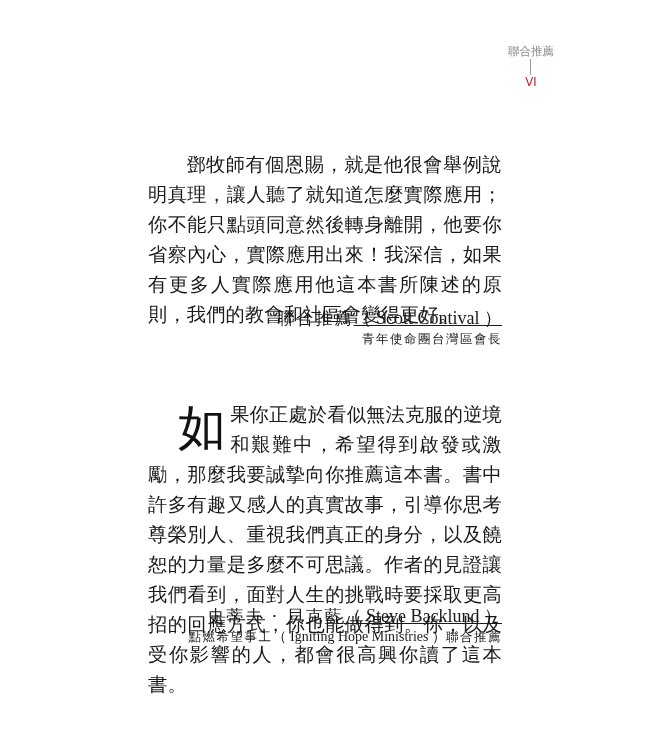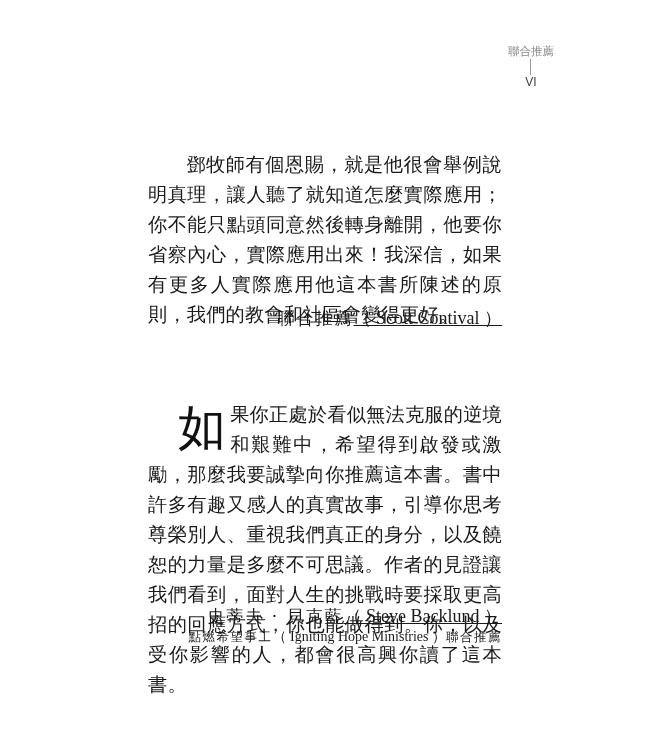--- a/index.html
+++ b/index.html
@@ -1,21 +1,21 @@
 <!DOCTYPE html>
 <html><head>
 <meta charset="utf-8">
 <style>
   html, body { margin: 0; padding: 0; background: #ffffff; }
   body { width: 650px; height: 750px; position: relative; overflow: hidden;
          font-family: "DejaVu Serif", "Liberation Serif", serif; color: #1a1a1a; }
   .header { position: absolute; top: 44px; right: 96px; display: flex; align-items: center;
             font-family: "DejaVu Sans", "Liberation Sans", sans-serif; font-size: 11.5px; color: #8a8a8a; flex-direction: column; }
   .header .sep { width: 1px; height: 16px; background: #9a9a9a; margin: 0 8px 0 7px; }
-  .header .num { font-family: "Liberation Sans", sans-serif; font-size: 12px; color: #404040; }
+  .header .num { font-family: "Liberation Sans", sans-serif; font-size: 12px; color: #b91c1c; }
   .para { position: absolute; left: 148px; width: 354px; font-size: 19.2px; line-height: 30px;
           letter-spacing: 0.2px; text-align: justify; }
   .p1 { top: 150px; }
   .p1 .indent { display: inline-block; width: 38px; }
   .attr { position: absolute; right: 148px; text-align: right; }
   .attr .name { font-size: 17px; letter-spacing: 2px; line-height: 24px; }
   .attr .name .latin { font-family: "Liberation Serif", serif; font-size: 18px; letter-spacing: 0; text-decoration: underline; }
   .attr .role { font-size: 12.5px; letter-spacing: 1.5px; line-height: 18px; }
   .attr .role .latin { font-family: Liberation Serif, serif; font-size: 14px; letter-spacing: 0; }
   .a1 { top: 306px; }
@@ -32,20 +32,21 @@
   <span class="sep"></span>
   <span class="num">VI</span>
 </div>
 
 <div class="para p1"><span class="indent"></span><span>鄧牧師有個恩賜，就是他很會舉例說明真理，讓人聽了就知道怎麼實際應用；你不能只點頭同意然後轉身離開，他要你省察內心，實際應用出來！我深信，如果有更多人實際應用他這本書所陳述的原則，我們的教會和社區會變得更好。</span></div>
 
 <div class="attr a1">
   <div class="name">
     <span>聯合推薦</span><span class="latin">（ Scott Contival ）</span>
   </div>
+  <div class="role">青年使命團台灣區會長</div>
 </div>
 
 <div class="para p2"><span class="dropcap">如</span><span>果你正處於看似無法克服的逆境和艱難中，希望得到啟發或激勵，那麼我要誠摯向你推薦這本書。書中許多有趣又感人的真實故事，引導你思考尊榮別人、重視我們真正的身分，以及饒恕的力量是多麼不可思議。作者的見證讓我們看到，面對人生的挑戰時要採取更高招的回應方式，你也能做得到。你，以及受你影響的人，都會很高興你讀了這本書。</span></div>
 
 <div class="attr a2">
   <div class="name">
     <span>史蒂夫 · 貝克藍</span><span class="latin">（ Steve Backlund ）</span>
   </div>
   <div class="role">
     <span>點燃希望事工</span><span class="latin">（ Igniting Hope Ministries ）</span><span>聯合推薦</span>

